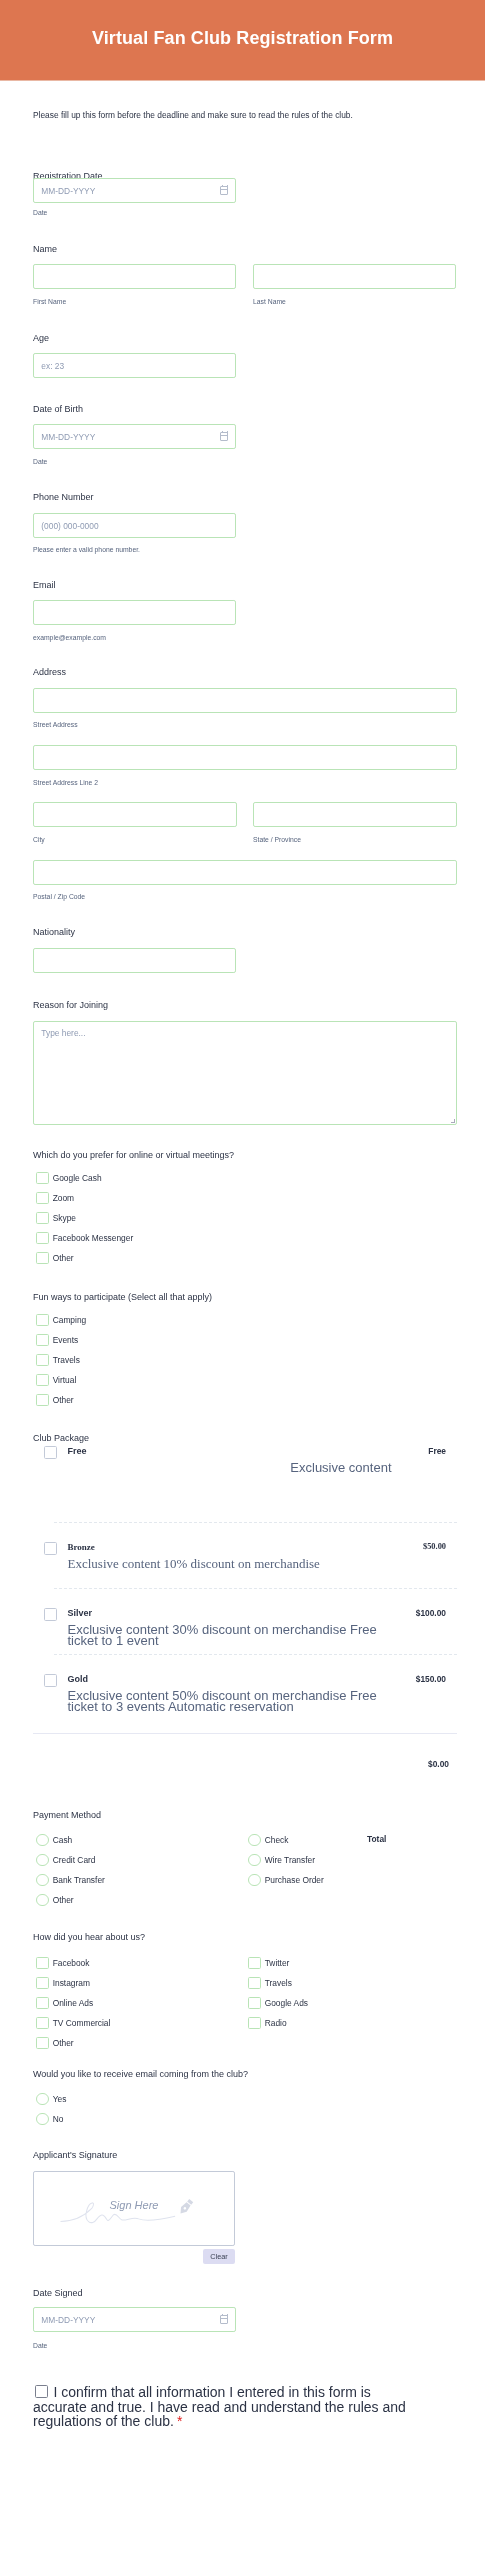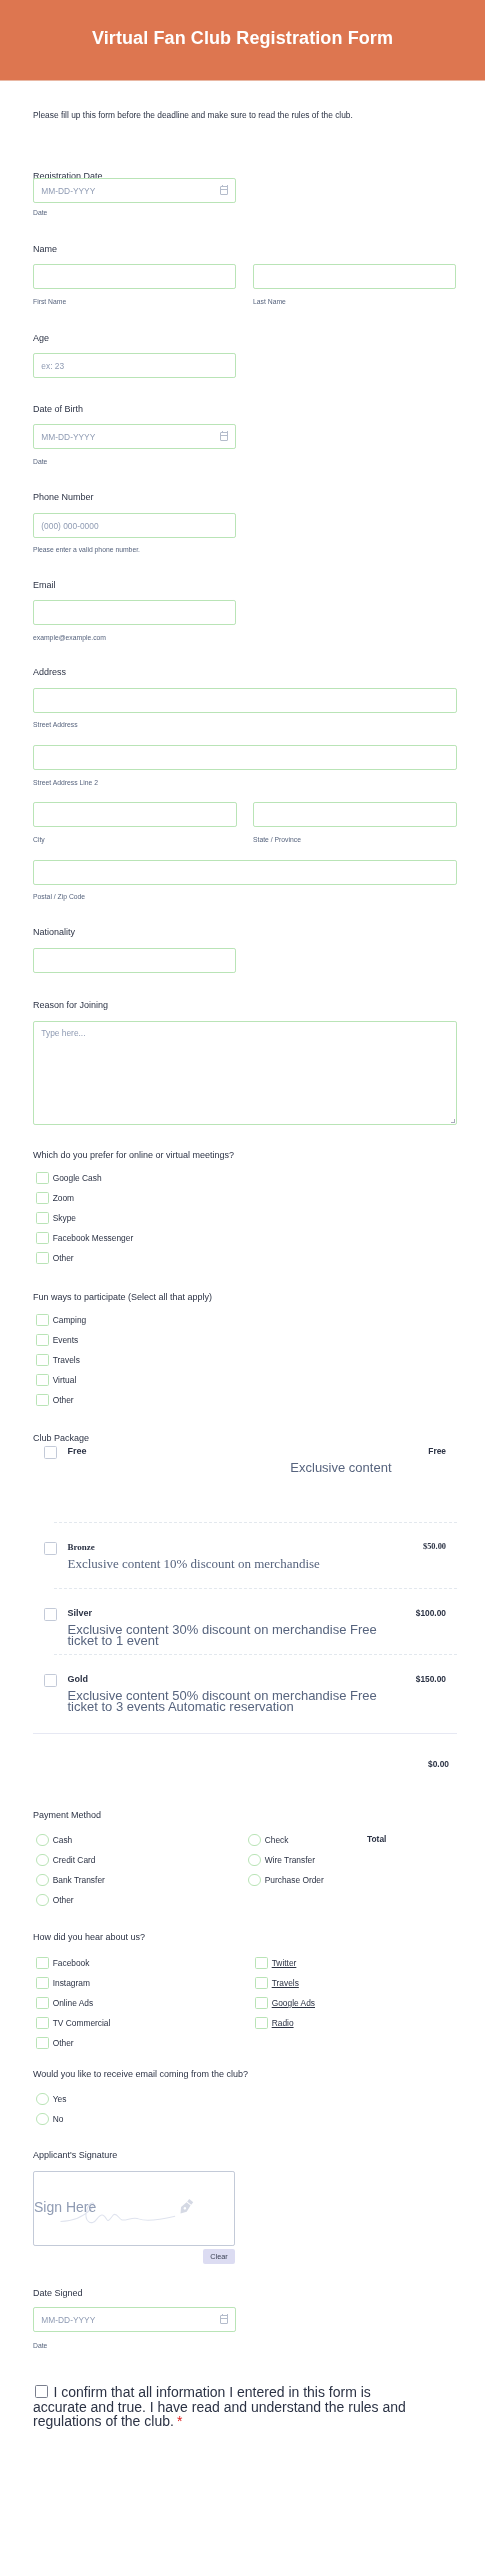--- a/index.html
+++ b/index.html
@@ -69,21 +69,21 @@
   }
   .pkg-title { position: absolute; left: 23.5px; top: 0px; font-size: 9px; font-weight: 700; color: #2c3345; }
   .pkg-desc { position: absolute; left: 23.5px; top: 15.7px; font-size: 13px; color: #57647e; width: 324px; line-height: 11px; }
   .pkg-price { position: absolute; right: 11px; top: 0px; font-size: 8.4px; font-weight: 700; color: #2c3345; }
   .pkg-sep { position: absolute; left: 54px; width: 403px; border-top: 0.5px dashed #e3e8ee; }
   .total-sep { position: absolute; left: 33px; width: 424px; border-top: 1px solid #e6e8f3; }
   .sig-box {
     position: absolute; left: 33px; top: 2171px; width: 202px; height: 75px;
     border: 0.5px solid #c3cad8; border-radius: 2.1px; background: #fff;
   }
-  .sig-text { position: absolute; left: 0; right: 0; top: 27px; text-align: left; font-size: 14px; color: #8f9bb3; }
+  .sig-text { position: absolute; left: 0; right: 0; top: 27px; text-align: center; font-size: 11px; color: #8f9bb3; font-style: italic; }
   .clear-btn {
     position: absolute; left: 203px; top: 2249px; width: 32px; height: 14.6px;
     background: #dcdcf2; border-radius: 2.1px; border: none;
     font-size: 7.3px; color: #3b4154; display: flex; align-items: center; justify-content: center;
   }
   .confirm-cb {
     position: absolute; left: 35px; top: 2385px; width: 13px; height: 13px;
     border: 0.5px solid #7a7f8e; border-radius: 1.6px; background: #fff;
   }
   .confirm-text {
@@ -292,21 +292,21 @@
     </div>
   <div class="opt">
       <span class="cb"></span>
       <span>TV Commercial</span>
     </div>
   <div class="opt">
       <span class="cb"></span>
       <span>Other</span>
     </div>
 </div>
-<div class="abs" style="left:255px; top:1953px;text-decoration:underline;">
+<div class="abs" style="left:248px; top:1953px;">
   <div class="opt">
       <span class="cb"></span>
       <span>Twitter</span>
     </div>
   <div class="opt">
       <span class="cb"></span>
       <span>Travels</span>
     </div>
   <div class="opt">
       <span class="cb"></span>

